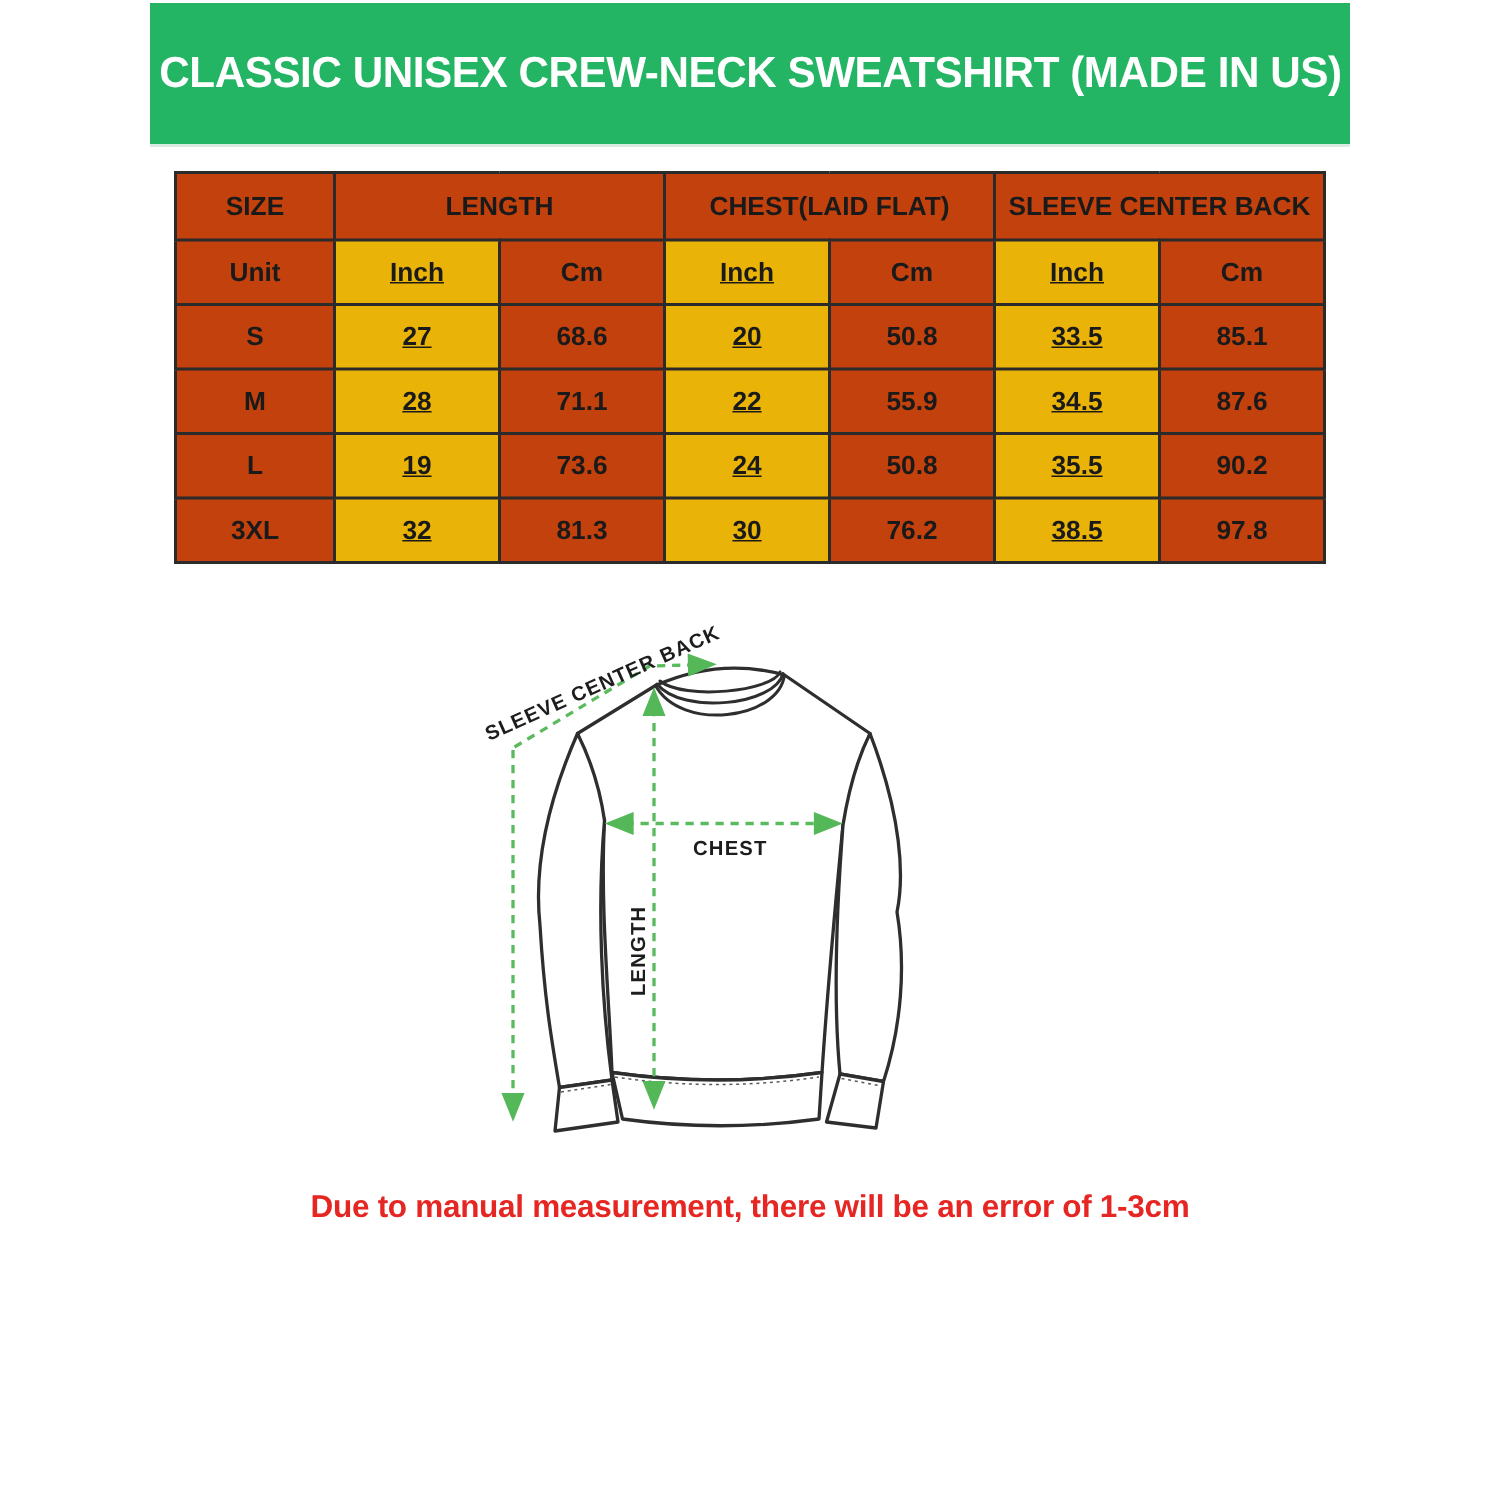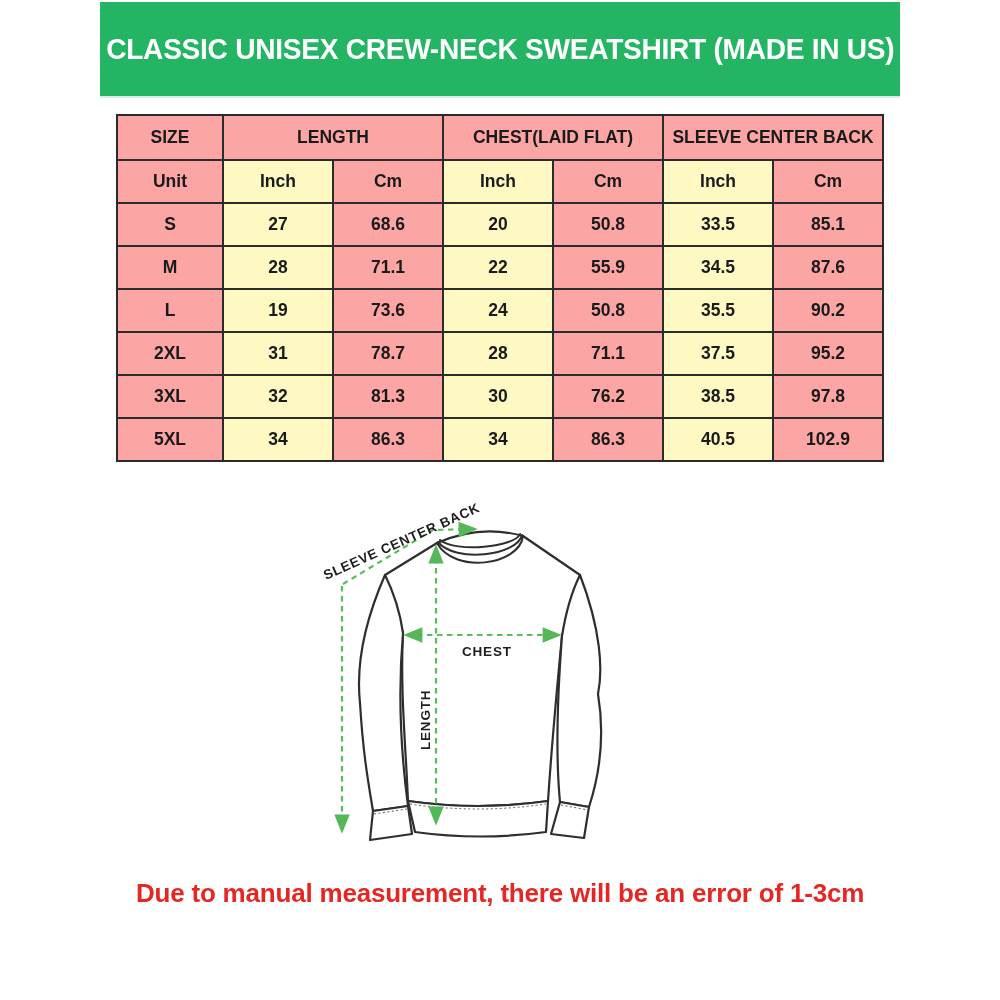--- a/index.html
+++ b/index.html
@@ -37,22 +37,22 @@
     text-align: center;
     vertical-align: middle;
     font-size: 17.5px;
     font-weight: 700;
     color: #1a1a1a;
     height: 43px;
     padding: 0;
   }
   .size-chart thead tr.group th { height: 45px; }
   .size-chart tbody th, .size-chart tbody td { height: 43px; }
-  .cell-grey { background: #fca5a5; }
-  .cell-white { background: #fef9c3; }
+  .cell-grey { background: #c2410c; }
+  .cell-white { background: #eab308; text-decoration: underline; }
 
   
   .diagram-wrap { width: 400px; margin: 36px auto 0 auto; }
   .dash {
     fill: none;
     stroke: #5abb5e;
     stroke-width: 2.2;
     stroke-dasharray: 5.5 4.5;
   }
   .garment {
@@ -79,21 +79,21 @@
     font-size: 13.5px;
     font-weight: 700;
     fill: #1d1d1d;
     letter-spacing: 0.8px;
   }
 
   
   .note {
     margin-top: 16px;
     text-align: center;
-    font-size: 26px;
+    font-size: 21px;
     font-weight: 700;
     color: #e52622;
     letter-spacing: -0.2px;
   }
 </style>
 </head>
 <body>
 
 <div class="banner">
   <span>CLASSIC UNISEX CREW-NECK SWEATSHIRT (MADE IN US)</span>
@@ -148,46 +148,28 @@
     <tr>
       <th class="cell-grey">L</th>
       <td class="cell-white">19</td>
       <td class="cell-grey">73.6</td>
       <td class="cell-white">24</td>
       <td class="cell-grey">50.8</td>
       <td class="cell-white">35.5</td>
       <td class="cell-grey">90.2</td>
     </tr>
     <tr>
-      <th class="cell-grey">2XL</th>
-      <td class="cell-white">31</td>
-      <td class="cell-grey">78.7</td>
-      <td class="cell-white">28</td>
-      <td class="cell-grey">71.1</td>
-      <td class="cell-white">37.5</td>
-      <td class="cell-grey">95.2</td>
-    </tr>
-    <tr>
       <th class="cell-grey">3XL</th>
       <td class="cell-white">32</td>
       <td class="cell-grey">81.3</td>
       <td class="cell-white">30</td>
       <td class="cell-grey">76.2</td>
       <td class="cell-white">38.5</td>
       <td class="cell-grey">97.8</td>
     </tr>
-    <tr>
-      <th class="cell-grey">5XL</th>
-      <td class="cell-white">34</td>
-      <td class="cell-grey">86.3</td>
-      <td class="cell-white">34</td>
-      <td class="cell-grey">86.3</td>
-      <td class="cell-white">40.5</td>
-      <td class="cell-grey">102.9</td>
-    </tr>
   </tbody>
 </table>
 
 <div class="diagram-wrap">
   <svg width="400" height="360" viewBox="0 0 400 360">
     <defs>
       <marker id="ar" viewBox="0 0 10 8" refX="8" refY="4" markerWidth="9" markerHeight="7" orient="auto-start-reverse">
         <path d="M0,0 L10,4 L0,8 Z" fill="#54b858"></path>
       </marker>
     </defs>

